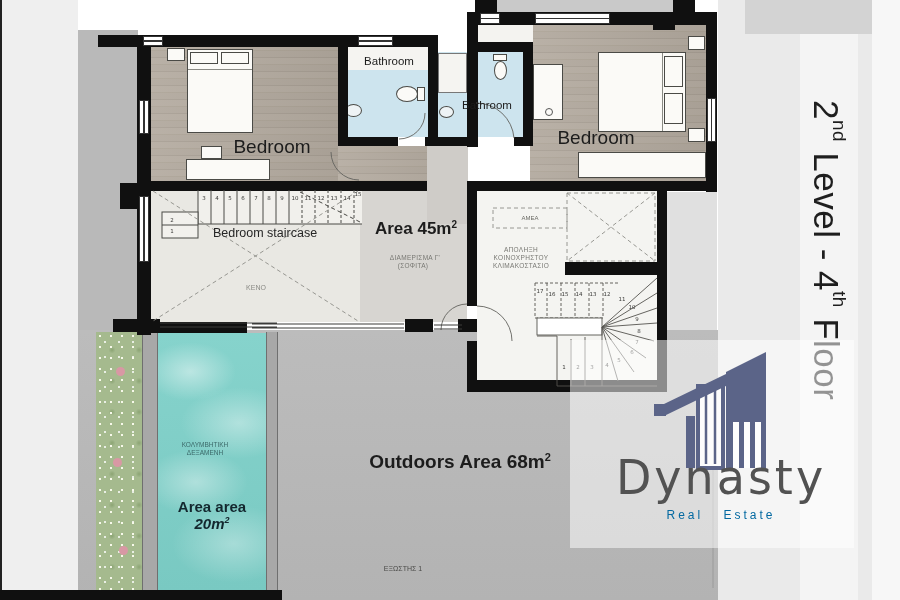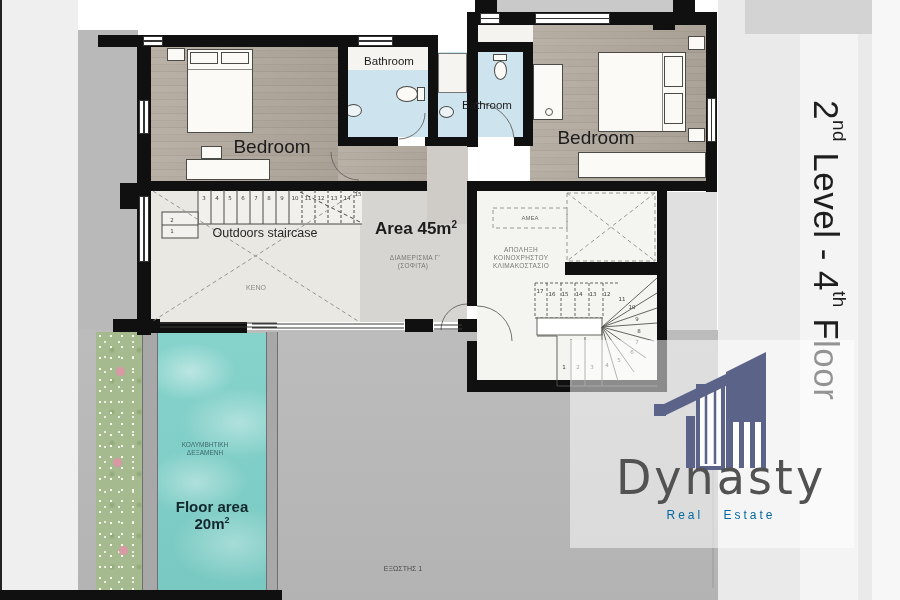--- a/index.html
+++ b/index.html
@@ -185,36 +185,39 @@
     <g stroke="#3b3b39" stroke-width="1.1">
       <path d="M252 324H404 M252 328H404 M434 325H462 M434 329H462 M160 323H277 M160 327H277"></path>
     </g>
     <path d="M713 392V588" stroke="#9a9a9a" stroke-width="1"></path>
   </svg>
 
   <div class="lbl room-lbl" style="left:272px;top:147px;">Bedroom</div>
   <div class="lbl room-lbl" style="left:596px;top:138px;">Bedroom</div>
   <div class="lbl bath-lbl" style="left:389px;top:61px;">Bathroom</div>
   <div class="lbl bath-lbl" style="left:487px;top:105px;">Bathroom</div>
-  <div class="lbl" style="left:265px;top:233px;font-size:12.5px;color:#262626;">Outdoors staircase</div>
+  <div class="lbl" style="left:265px;top:233px;font-size:12.5px;color:#262626;">Bedroom staircase</div>
   <div class="lbl bold-lbl" style="left:416px;top:229px;font-size:17px;">
     <span>Area 45m</span><sup style="font-size:10px;">2</sup>
   </div>
   <div class="lbl tiny" style="left:415px;top:257px;">ΔΙΑΜΕΡΙΣΜΑ Γ'</div>
   <div class="lbl tiny" style="left:413px;top:265px;">(ΣΟΦΙΤΑ)</div>
   <div class="lbl" style="left:256px;top:287px;font-size:7px;color:#8a8a85;">ΚΕΝΟ</div>
   <div class="lbl" style="left:530px;top:218px;font-size:6px;color:#6b6b66;">ΑΜΕΑ</div>
   <div class="lbl tiny" style="left:521px;top:249px;">ΑΠΟΛΗΞΗ</div>
   <div class="lbl tiny" style="left:521px;top:257px;">ΚΟΙΝΟΧΡΗΣΤΟΥ</div>
   <div class="lbl tiny" style="left:521px;top:265px;">ΚΛΙΜΑΚΟΣΤΑΣΙΟ</div>
   <div class="lbl" style="left:205px;top:444px;font-size:6.5px;color:#3c6a6a;">ΚΟΛΥΜΒΗΤΙΚΗ</div>
   <div class="lbl" style="left:205px;top:452px;font-size:6.5px;color:#3c6a6a;">ΔΕΞΑΜΕΝΗ</div>
-  <div class="lbl bold-lbl" style="left:212px;top:506px;font-size:15px;color:#13272e;">Floor area</div>
-  <div class="lbl bold-lbl" style="left:212px;top:523px;font-size:15px;color:#13272e;">
+  <div class="lbl bold-lbl" style="left:212px;top:506px;font-size:15px;color:#13272e;">Area area</div>
+  <div class="lbl bold-lbl" style="left:212px;top:523px;font-size:15px;color:#13272e;font-style:italic;">
     <span>20m</span><sup style="font-size:9px;">2</sup>
+  </div>
+  <div class="lbl bold-lbl" style="left:460px;top:462px;font-size:19px;">
+    <span>Outdoors Area 68m</span><sup style="font-size:11px;">2</sup>
   </div>
   <div class="l" style="position:absolute;z-index:20;"></div>
   <div class="lbl" style="left:403px;top:568px;font-size:7px;color:#4a4a48;">ΕΞΩΣΤΗΣ 1</div>
 
   <div id="side-label" style="left:806px;top:100px;">
     <span>2</span><span class="vsup">nd</span><span> Level - 4</span><span class="vsup">th</span><span> Floor</span>
   </div>
 
   <div id="panel" style="left:570px;top:340px;width:284px;height:208px;"></div>
   <svg class="logo" style="left:648px;top:346px;" width="140" height="130" viewBox="0 0 140 130">

